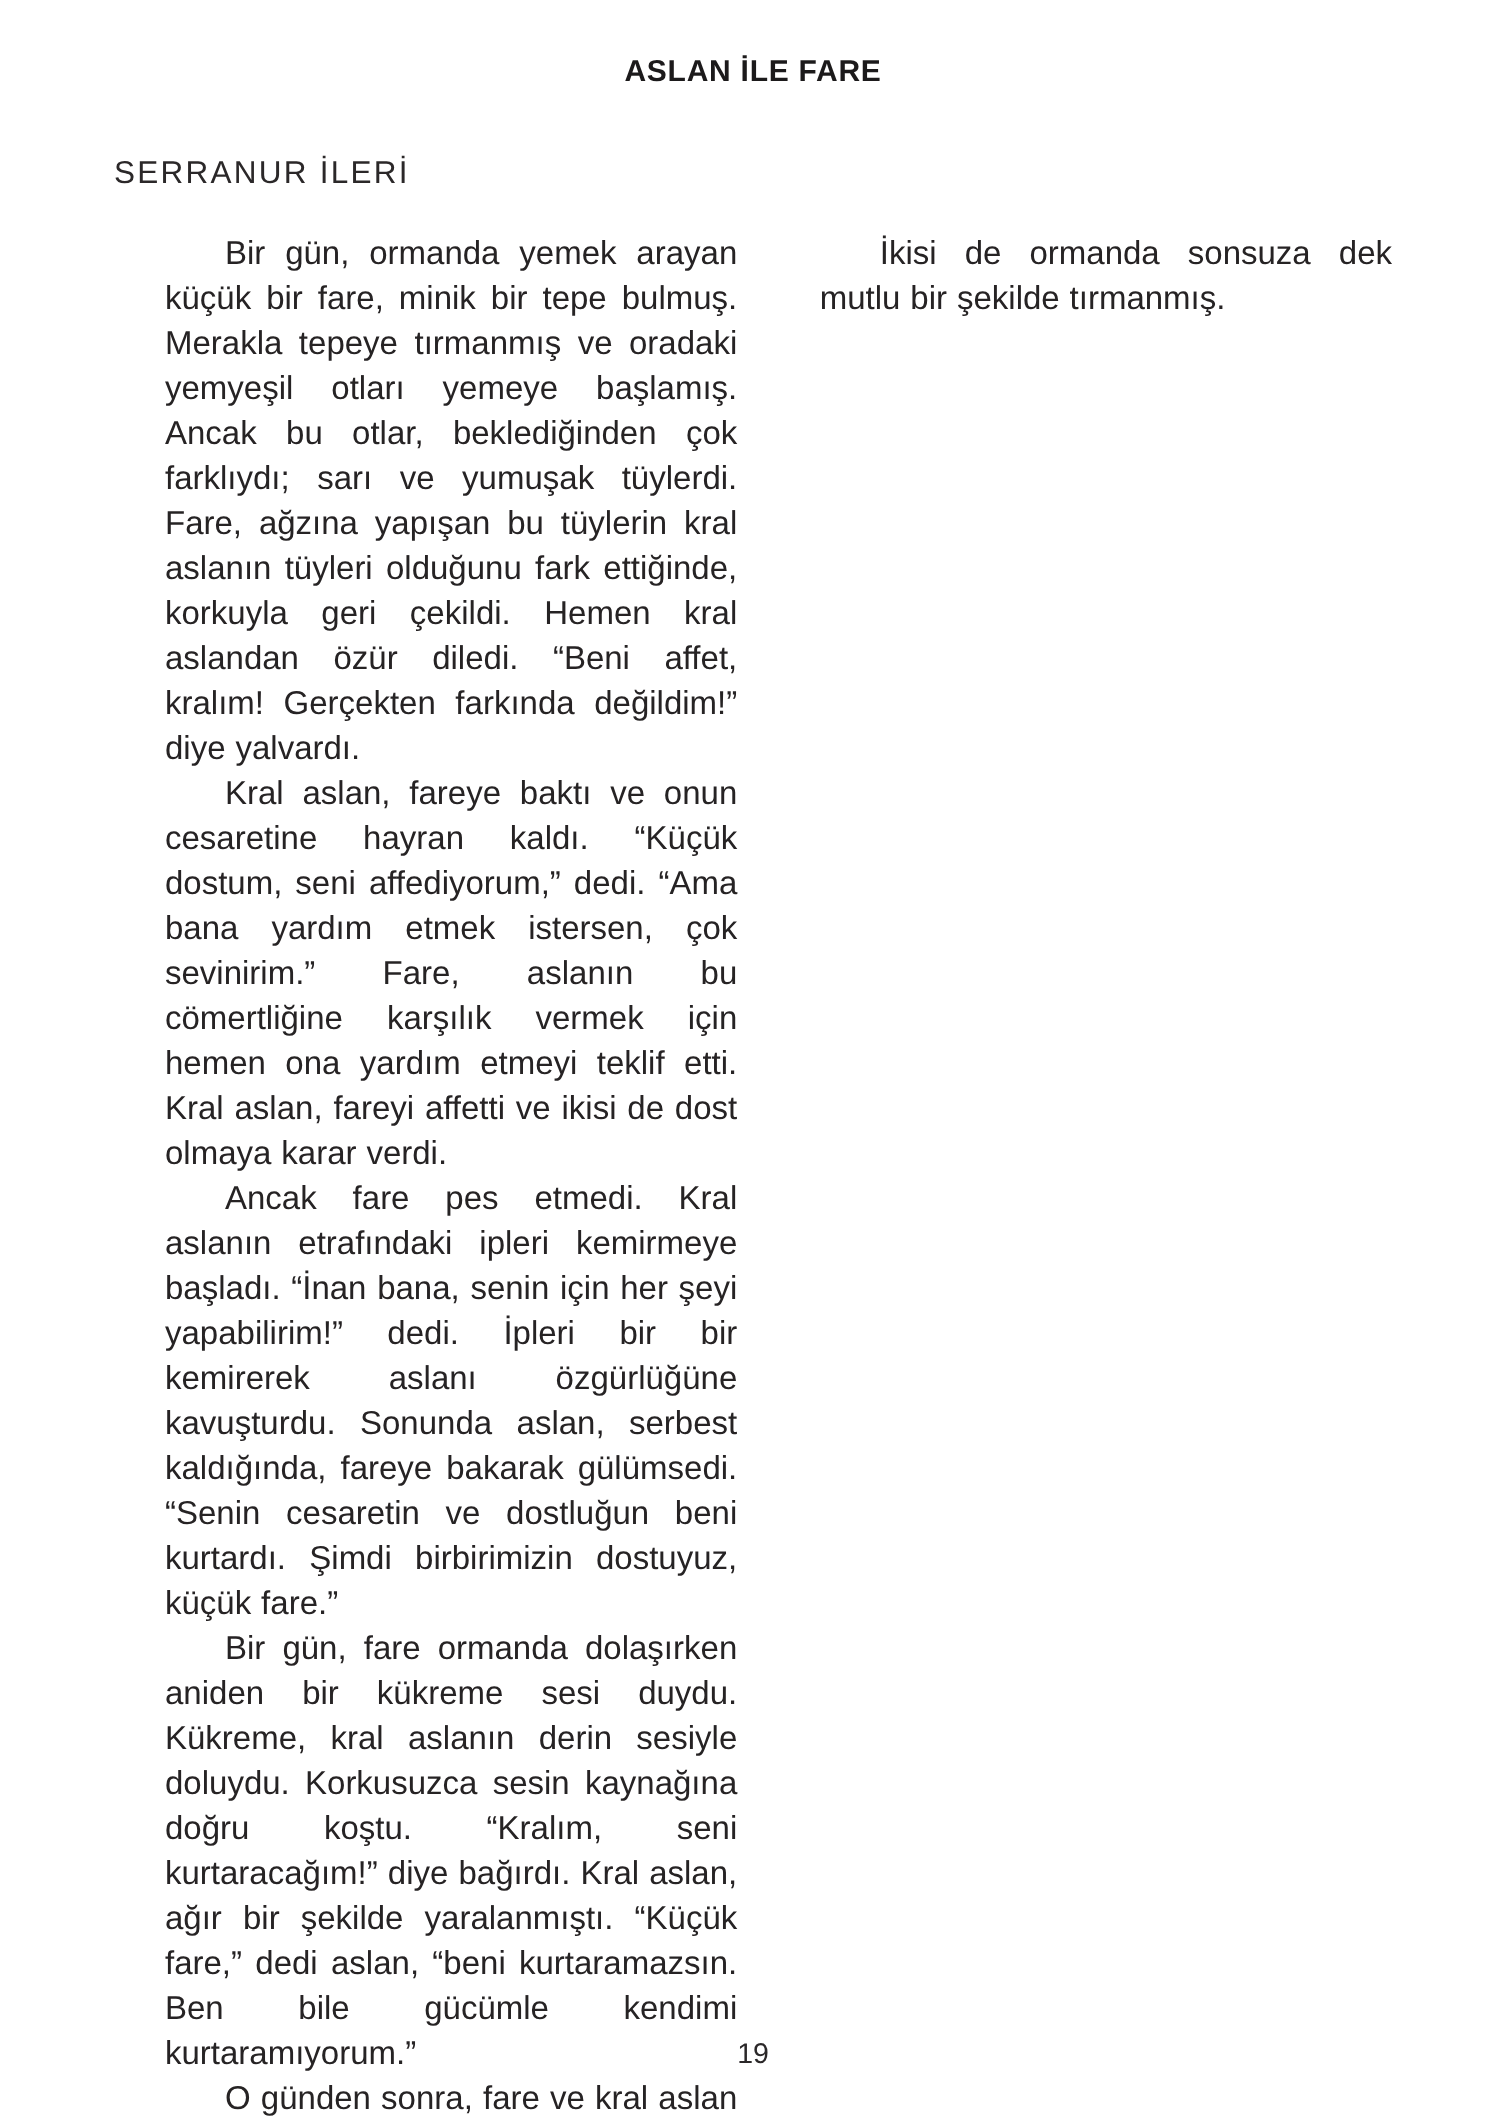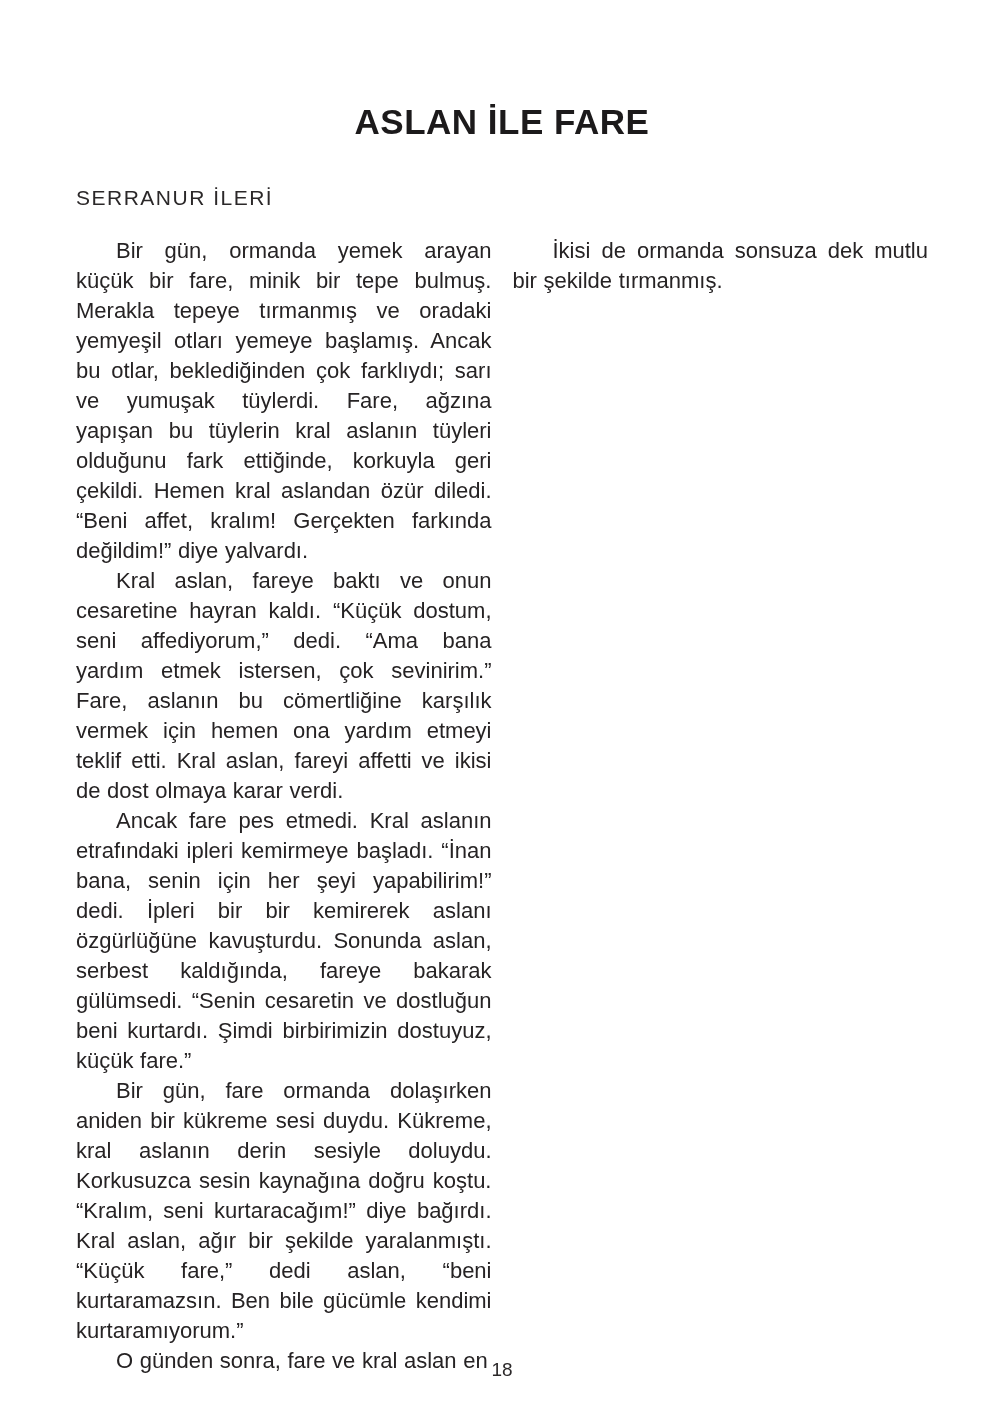--- a/index.html
+++ b/index.html
@@ -12,23 +12,23 @@
     width: 1004px;
     height: 1417px;
     background: #ffffff;
     color: #262324;
     font-family: "Liberation Sans", "DejaVu Sans", sans-serif;
     box-sizing: border-box;
     overflow: hidden;
   }
   .title {
     margin: 0;
-    padding-top: 102px;
+    padding-top: 37px;
     text-align: center;
-    font-size: 35px;
+    font-size: 20px;
     font-weight: 700;
     letter-spacing: 0.5px;
     color: #1c1a1b;
   }
   .author {
     margin: 44px 4px 0 76px;
     font-size: 21px;
     font-weight: 400;
     letter-spacing: 1.5px;
     color: #2b2829;
@@ -45,20 +45,21 @@
     line-height: 30px;
     hyphens: auto;
     -webkit-hyphens: auto;
     word-spacing: 0.5px;
   }
   .para {
     margin: 0;
   }
   .para.indent {
     text-indent: 40px;
+    margin-left: 34px;
   }
   .pagenum {
     position: absolute;
     bottom: 36px;
     left: 0;
     right: 0;
     text-align: center;
     font-size: 19px;
     color: #2b2829;
   }
@@ -74,14 +75,14 @@
         <p class="para indent">Bir gün, ormanda yemek arayan küçük bir fare, minik bir tepe bulmuş. Merakla tepeye tırmanmış ve oradaki yemyeşil otları yemeye başlamış. Ancak bu otlar, beklediğinden çok farklıydı; sarı ve yumuşak tüylerdi. Fare, ağzına yapışan bu tüylerin kral aslanın tüyleri olduğunu fark ettiğinde, korkuyla geri çekildi. Hemen kral aslandan özür diledi. “Beni affet, kralım! Gerçekten farkında değildim!” diye yalvardı.</p>
         <p class="para indent">Kral aslan, fareye baktı ve onun cesaretine hayran kaldı. “Küçük dostum, seni affediyorum,” dedi. “Ama bana yardım etmek istersen, çok sevinirim.” Fare, aslanın bu cömertliğine karşılık vermek için hemen ona yardım etmeyi teklif etti. Kral aslan, fareyi affetti ve ikisi de dost olmaya karar verdi.</p>
         <p class="para indent">Ancak fare pes etmedi. Kral aslanın etrafındaki ipleri kemirmeye başladı. “İnan bana, senin için her şeyi yapabilirim!” dedi. İpleri bir bir kemirerek aslanı özgürlüğüne kavuşturdu. Sonunda aslan, serbest kaldığında, fareye bakarak gülümsedi. “Senin cesaretin ve dostluğun beni kurtardı. Şimdi birbirimizin dostuyuz, küçük fare.”</p>
         <p class="para indent">Bir gün, fare ormanda dolaşırken aniden bir kükreme sesi duydu. Kükreme, kral aslanın derin sesiyle doluydu. Korkusuzca sesin kaynağına doğru koştu. “Kralım, seni kurtaracağım!” diye bağırdı. Kral aslan, ağır bir şekilde yaralanmıştı. “Küçük fare,” dedi aslan, “beni kurtaramazsın. Ben bile gücümle kendimi kurtaramıyorum.”</p>
         <p class="para indent">O günden sonra, fare ve kral aslan en</p>
       </div>
     <div class="col">
         <p class="para indent">İkisi de ormanda sonsuza dek mutlu bir şekilde tırmanmış.</p>
       </div>
   </div>
-  <div class="pagenum">18</div>
+  <div class="pagenum">19</div>
 </div>
 
 </body></html>

